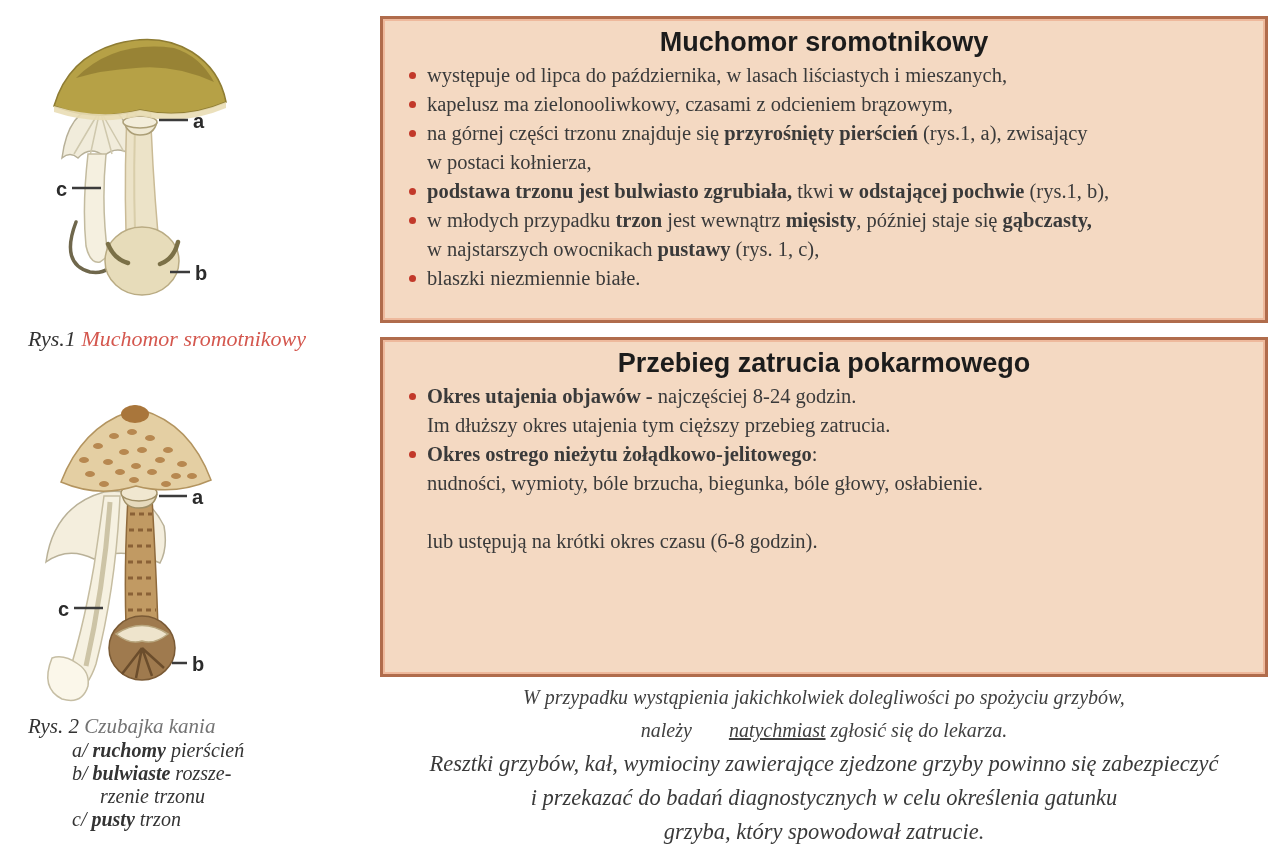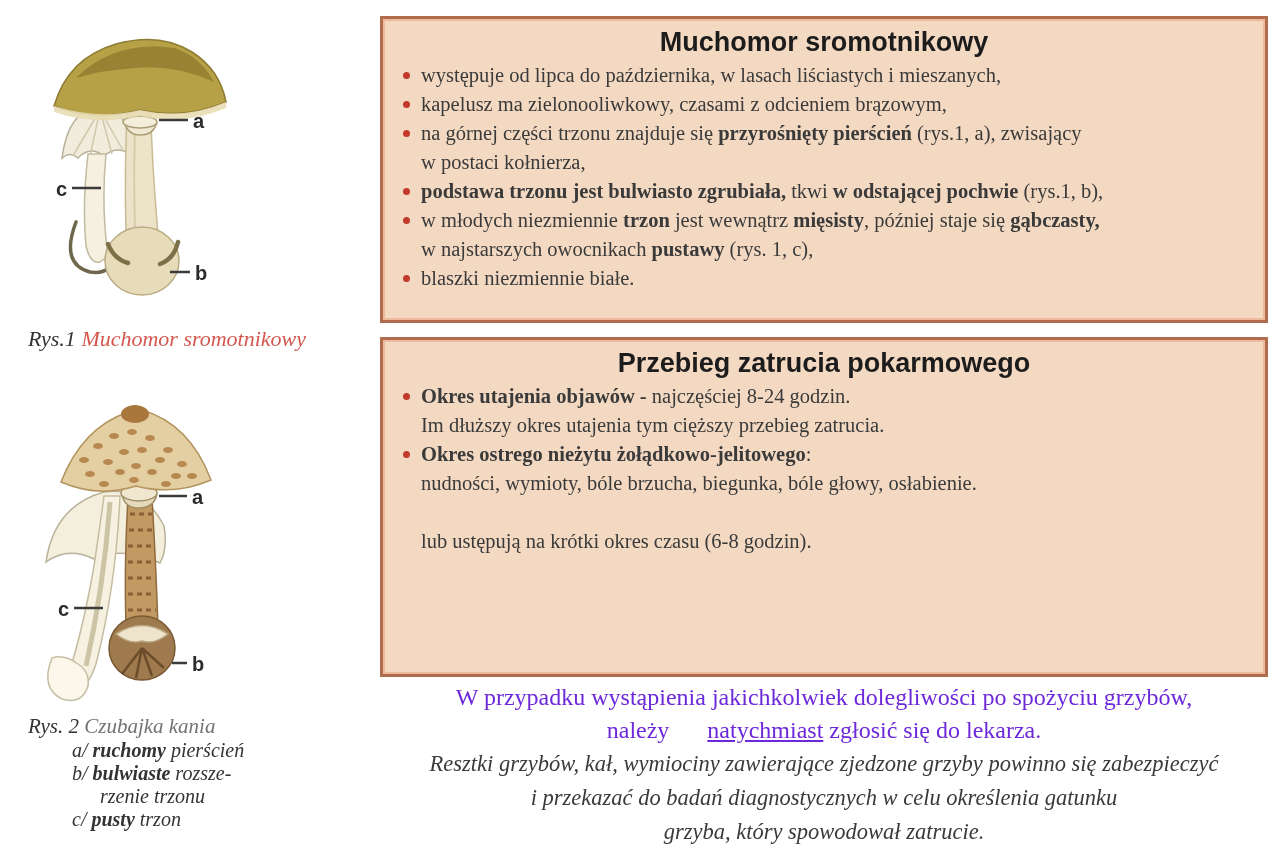--- a/index.html
+++ b/index.html
@@ -28,35 +28,35 @@
     background:#f4d9c2; border:3px solid #b06c4c;
     box-shadow: inset 0 0 0 2px #eeb99c;
   }
   .box-1 { top:16px;  height:307px; }
   .box-2 { top:337px; height:340px; }
   .box h2 {
     margin:8px 10px 4px; text-align:center;
     font-family:"Liberation Sans", sans-serif; font-weight:bold;
     font-size:27px; line-height:30px; color:#1c1c1c;
   }
-  .box ul { margin:2px 0 0; padding:0 14px 0 18px; list-style:none; }
+  .box ul { margin:2px 6px 0; padding:0 14px 0 18px; list-style:none; }
   .box li { position:relative; padding-left:20px; font-size:20.5px; line-height:29px; color:#3a3a3a; }
   .box li::before {
     content:""; position:absolute; left:2px; top:11px;
     width:7px; height:7px; border-radius:50%; background:#c2392a;
   }
 
   .seg-b  { font-weight:bold; }
   .seg-i  { font-style:italic; }
   .seg-u  { text-decoration:underline;margin-left:32px; }
 
   
   .footer { position:absolute; left:380px; top:681px; width:888px; text-align:center; }
   .footer p { margin:0; }
-  .footer .red   { color:#6d28d9; font-size:24px;   line-height:33px; }
+  .footer .red   { color:#404040; font-style:italic; font-size:20px;   line-height:33px; }
   .footer .black { color:#3a3a3a; font-style:italic; font-size:22.5px; line-height:34px; }
 </style>
 </head>
 <body>
 
 <div class="page">
 
   <figure class="fig fig1">
     <svg width="322" height="314" viewBox="0 0 322 314">
 
@@ -164,21 +164,21 @@
     </ul>
   </div>
 
   <section class="box box-1">
     <h2>Muchomor sromotnikowy</h2>
     <ul>
       <li><span>występuje od lipca do października, w lasach liściastych i mieszanych,</span></li>
       <li><span>kapelusz ma zielonooliwkowy, czasami z odcieniem brązowym,</span></li>
       <li><span>na górnej części trzonu znajduje się </span><span class="seg-b">przyrośnięty pierścień</span><span> (rys.1, a), zwisający</span><br><span>w postaci kołnierza,</span></li>
       <li><span class="seg-b">podstawa trzonu jest bulwiasto zgrubiała,</span><span> tkwi </span><span class="seg-b">w odstającej pochwie</span><span> (rys.1, b),</span></li>
-      <li><span>w młodych niezmiennie </span><span class="seg-b">trzon</span><span> jest wewnątrz </span><span class="seg-b">mięsisty</span><span>, później staje się </span><span class="seg-b">gąbczasty,</span><br><span>w najstarszych owocnikach </span><span class="seg-b">pustawy</span><span> (rys. 1, c),</span></li>
+      <li><span>w młodych przypadku </span><span class="seg-b">trzon</span><span> jest wewnątrz </span><span class="seg-b">mięsisty</span><span>, później staje się </span><span class="seg-b">gąbczasty,</span><br><span>w najstarszych owocnikach </span><span class="seg-b">pustawy</span><span> (rys. 1, c),</span></li>
       <li><span>blaszki niezmiennie białe.</span></li>
     </ul>
   </section>
 
   <section class="box box-2">
     <h2>Przebieg zatrucia pokarmowego</h2>
     <ul>
       <li><span class="seg-b">Okres utajenia objawów -</span><span> najczęściej 8-24 godzin.</span><br><span>Im dłuższy okres utajenia tym cięższy przebieg zatrucia.</span></li>
       <li><span class="seg-b">Okres ostrego nieżytu żołądkowo-jelitowego</span><span>:</span><br><span>nudności, wymioty, bóle brzucha, biegunka, bóle głowy, osłabienie.</span><br><br><span>lub ustępują na krótki okres czasu (6-8 godzin).</span></li>
     </ul>

